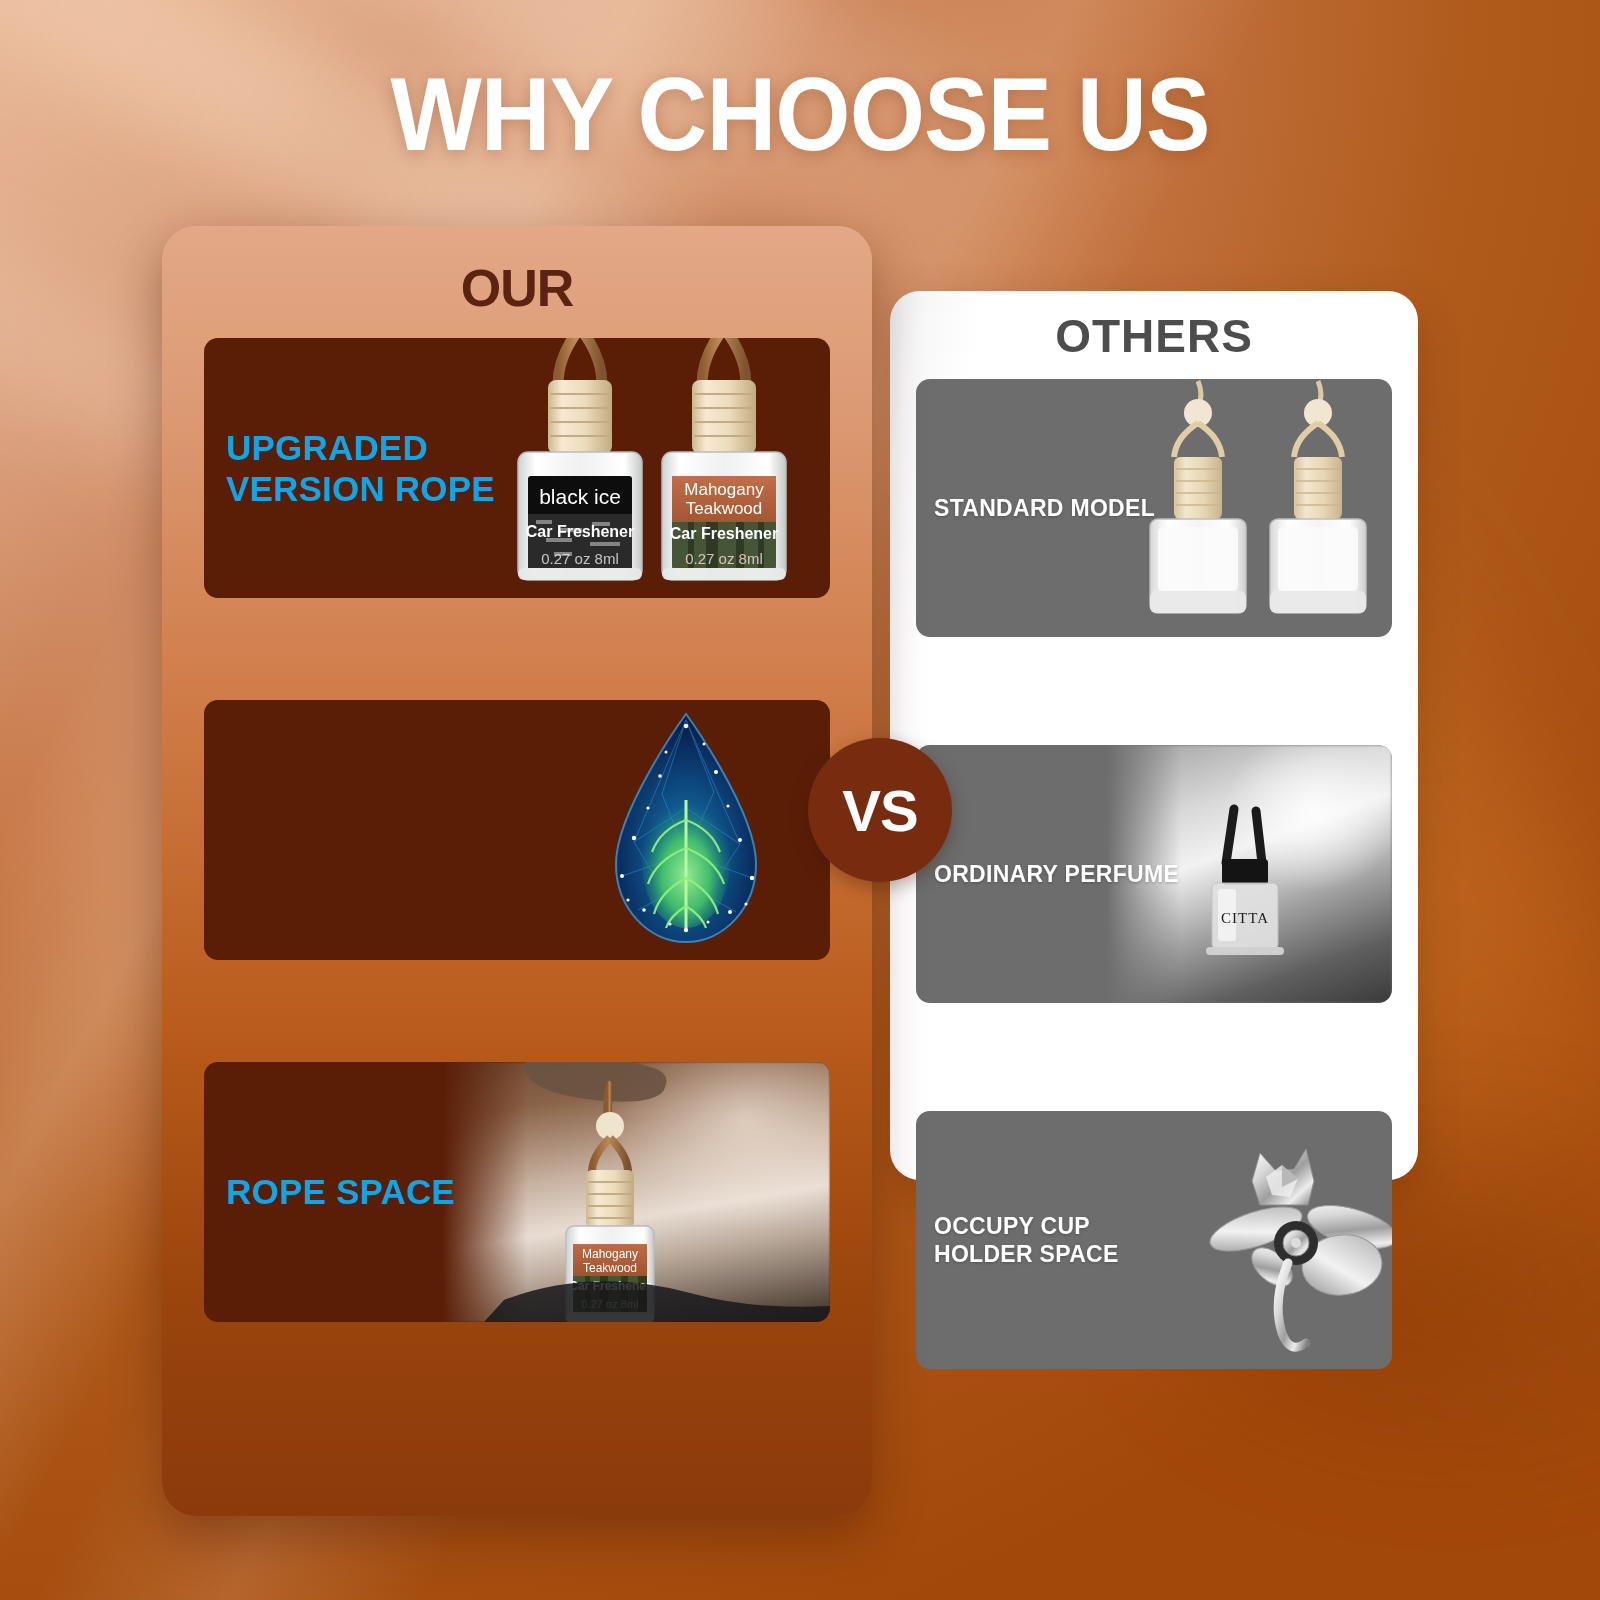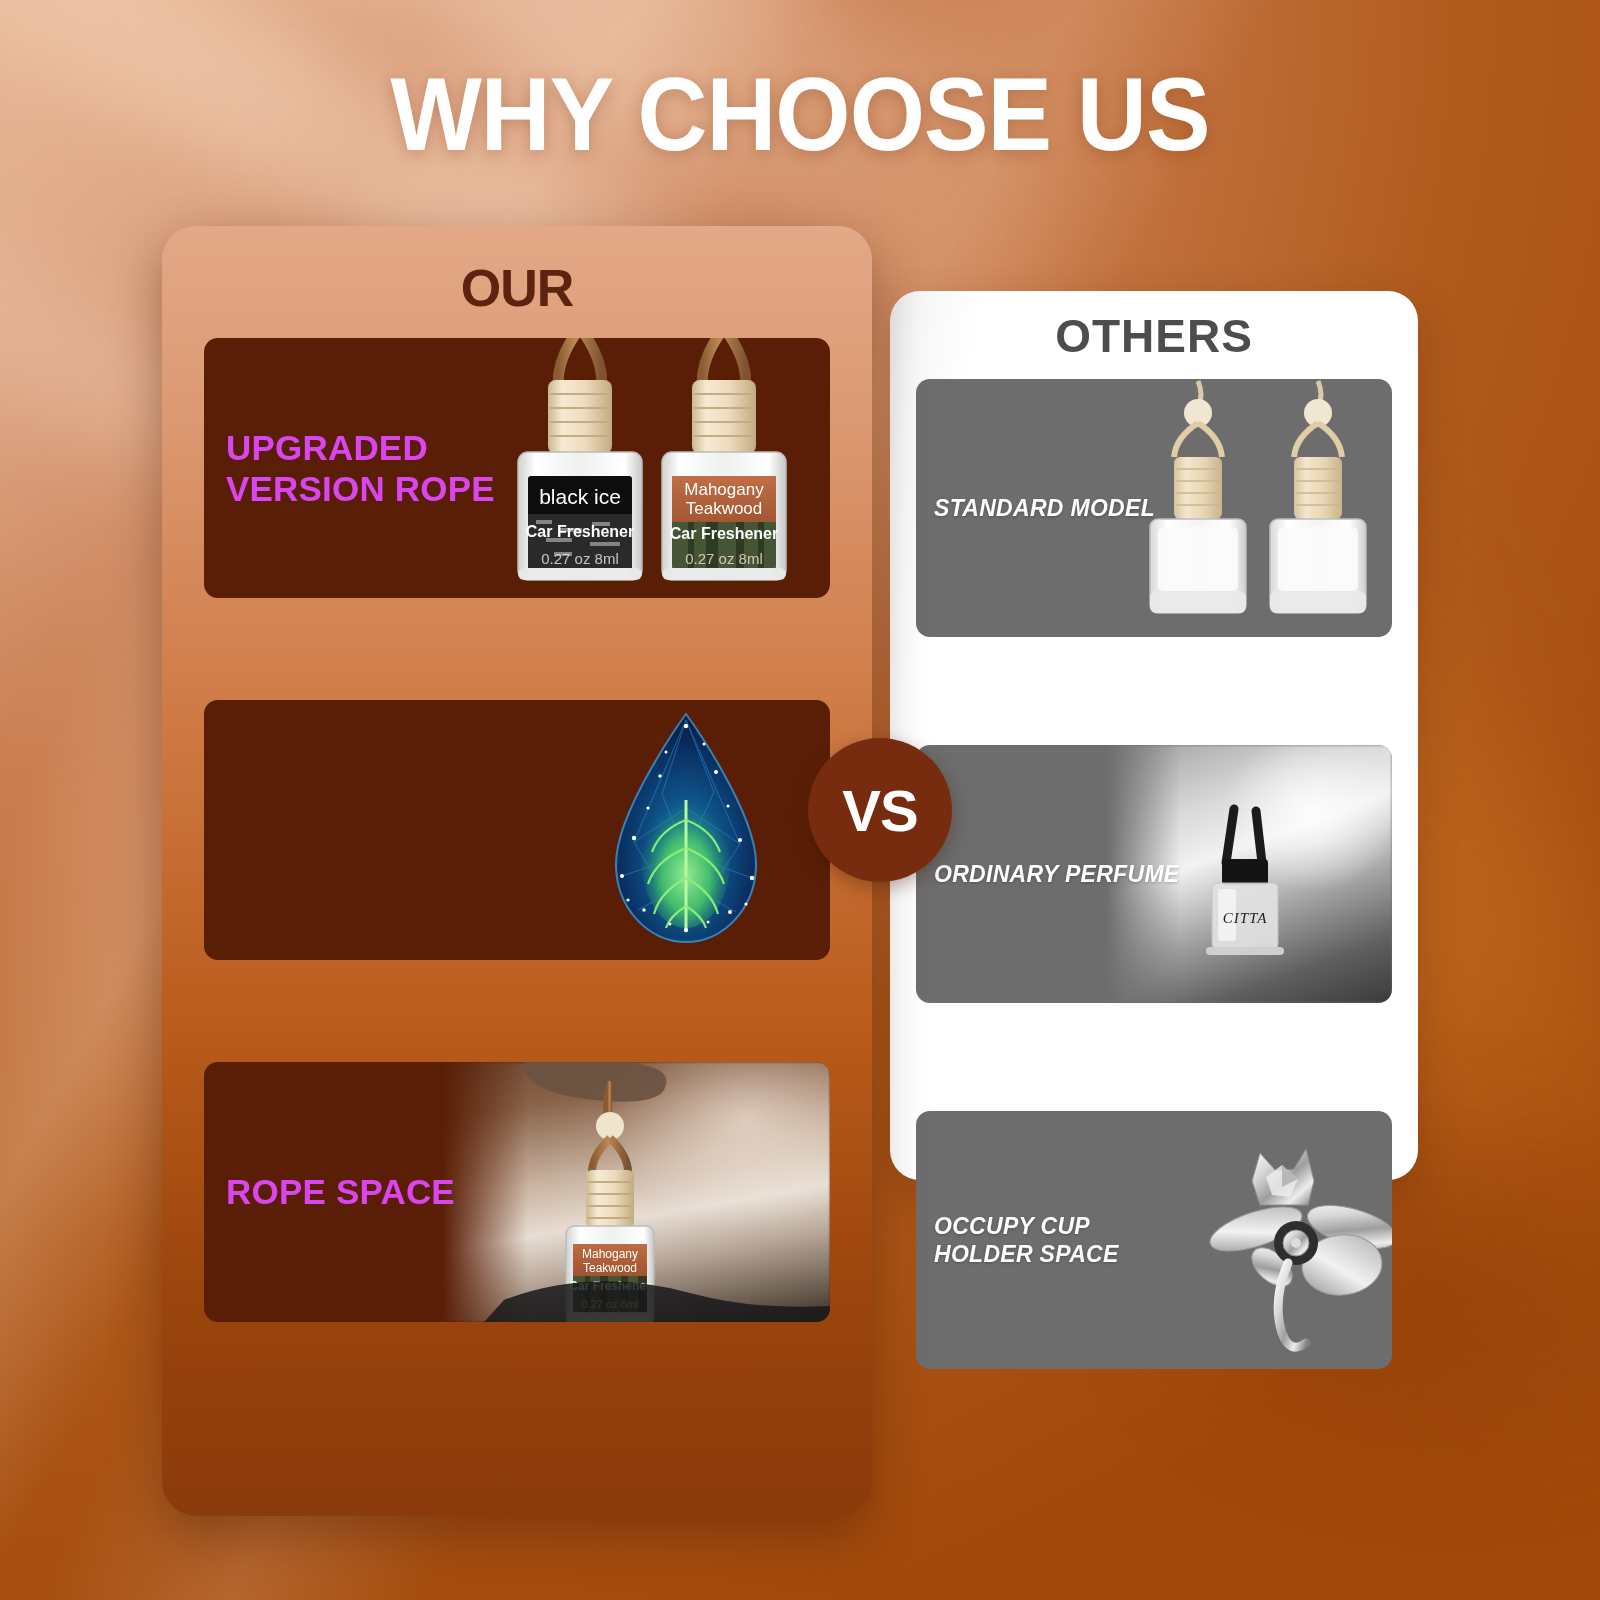--- a/index.html
+++ b/index.html
@@ -44,21 +44,21 @@
     position:absolute; left:890px; top:283px; width:528px; height:889px;
     background:linear-gradient(100deg,#ececec 0%, #f7f7f7 5%, #ffffff 14%, #ffffff 100%);
     border-radius:30px;
     box-shadow:0 16px 42px rgba(90,35,5,.30);
     margin-top:8px;
   }
   .others-head {
     text-align:center; color:#4d4d4d; font-size:46px; font-weight:700;
     letter-spacing:1px; padding-top:18px;
   }
-  .others-cards { padding:16px 26px 7px 26px;font-style:italic; }
+  .others-cards { padding:16px 26px 7px 26px; }
   .card-other {
     position:relative; height:258px; border-radius:14px; overflow:hidden;
     margin-bottom:108px; background:#6d6d6d;
     display:flex; align-items:center;
   }
   .card-other:last-child { margin-bottom:0; }
   .card-other .olabel {
     position:relative; z-index:4; color:#ffffff; font-weight:700;
     font-size:23px; line-height:1.22; letter-spacing:.3px; padding-left:18px;
     white-space:pre-line; text-shadow:0 1px 3px rgba(0,0,0,.25);
@@ -76,21 +76,21 @@
     letter-spacing:-1px; padding-top:36px; line-height:1;
   }
   .our-cards { padding:24px 42px 0 42px; }
   .card-our {
     position:relative; height:260px; border-radius:14px; overflow:hidden;
     margin-bottom:102px; background:#5a1e06;
     display:flex; align-items:center;
   }
   .card-our:last-child { margin-bottom:0; }
   .card-our .ulabel {
-    position:relative; z-index:5; color:#d946ef; font-weight:700;
+    position:relative; z-index:5; color:#0ea5e9; font-weight:700;
     font-size:35px; line-height:1.18; letter-spacing:.2px; padding-left:22px;
     white-space:pre-line;
   }
 
   
   .vs-badge {
     position:absolute; left:808px; top:738px; width:144px; height:144px;
     border-radius:50%; background:#772c10; z-index:40;
     display:flex; align-items:center; justify-content:center;
     box-shadow:0 6px 18px rgba(60,20,4,.35);

